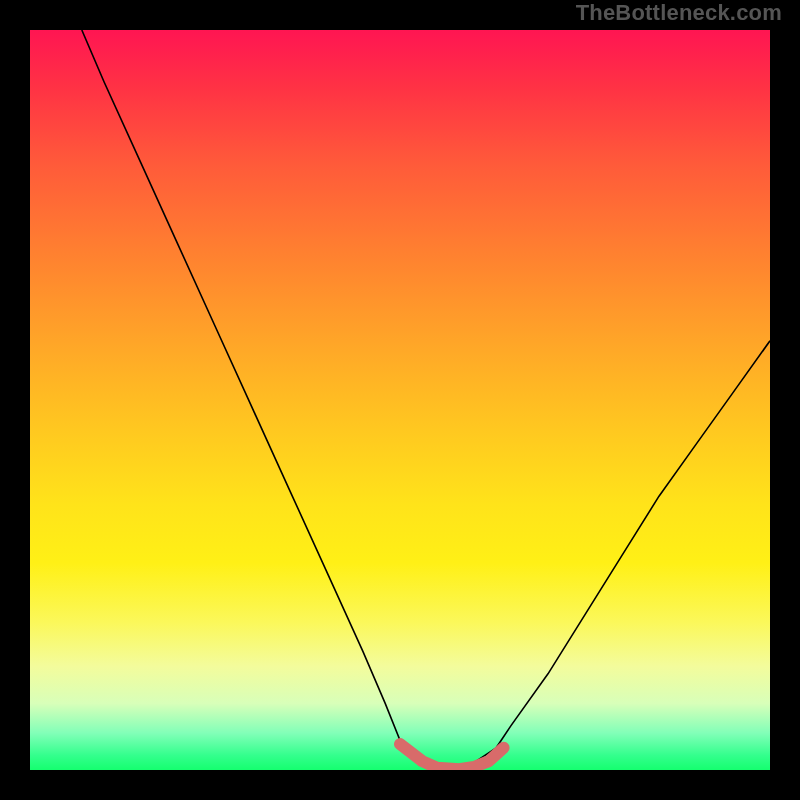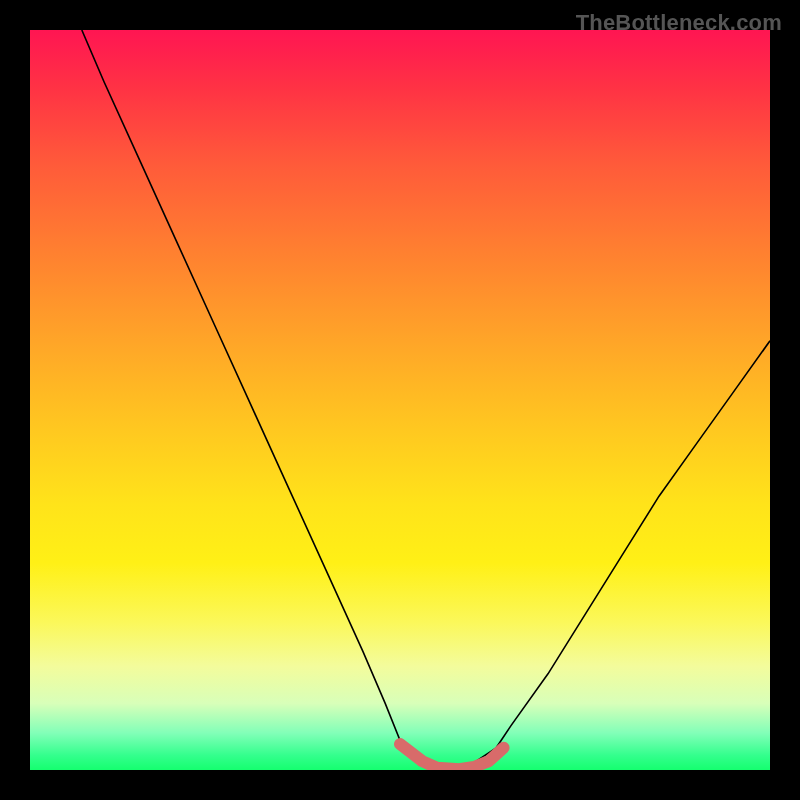--- a/index.html
+++ b/index.html
@@ -6,21 +6,21 @@
   body {
     width: 800px;
     height: 800px;
     background: #000;
     position: relative;
     font-family: Arial, Helvetica, sans-serif;
     overflow: hidden;
   }
   .watermark {
     position: absolute;
-    top: 10px;
+    top: 0;
     right: 18px;
     color: #555;
     font-size: 22px;
     font-weight: bold;
     z-index: 10;
     letter-spacing: 0.2px;
   }
   .plot-area {
     position: absolute;
     left: 30px;

